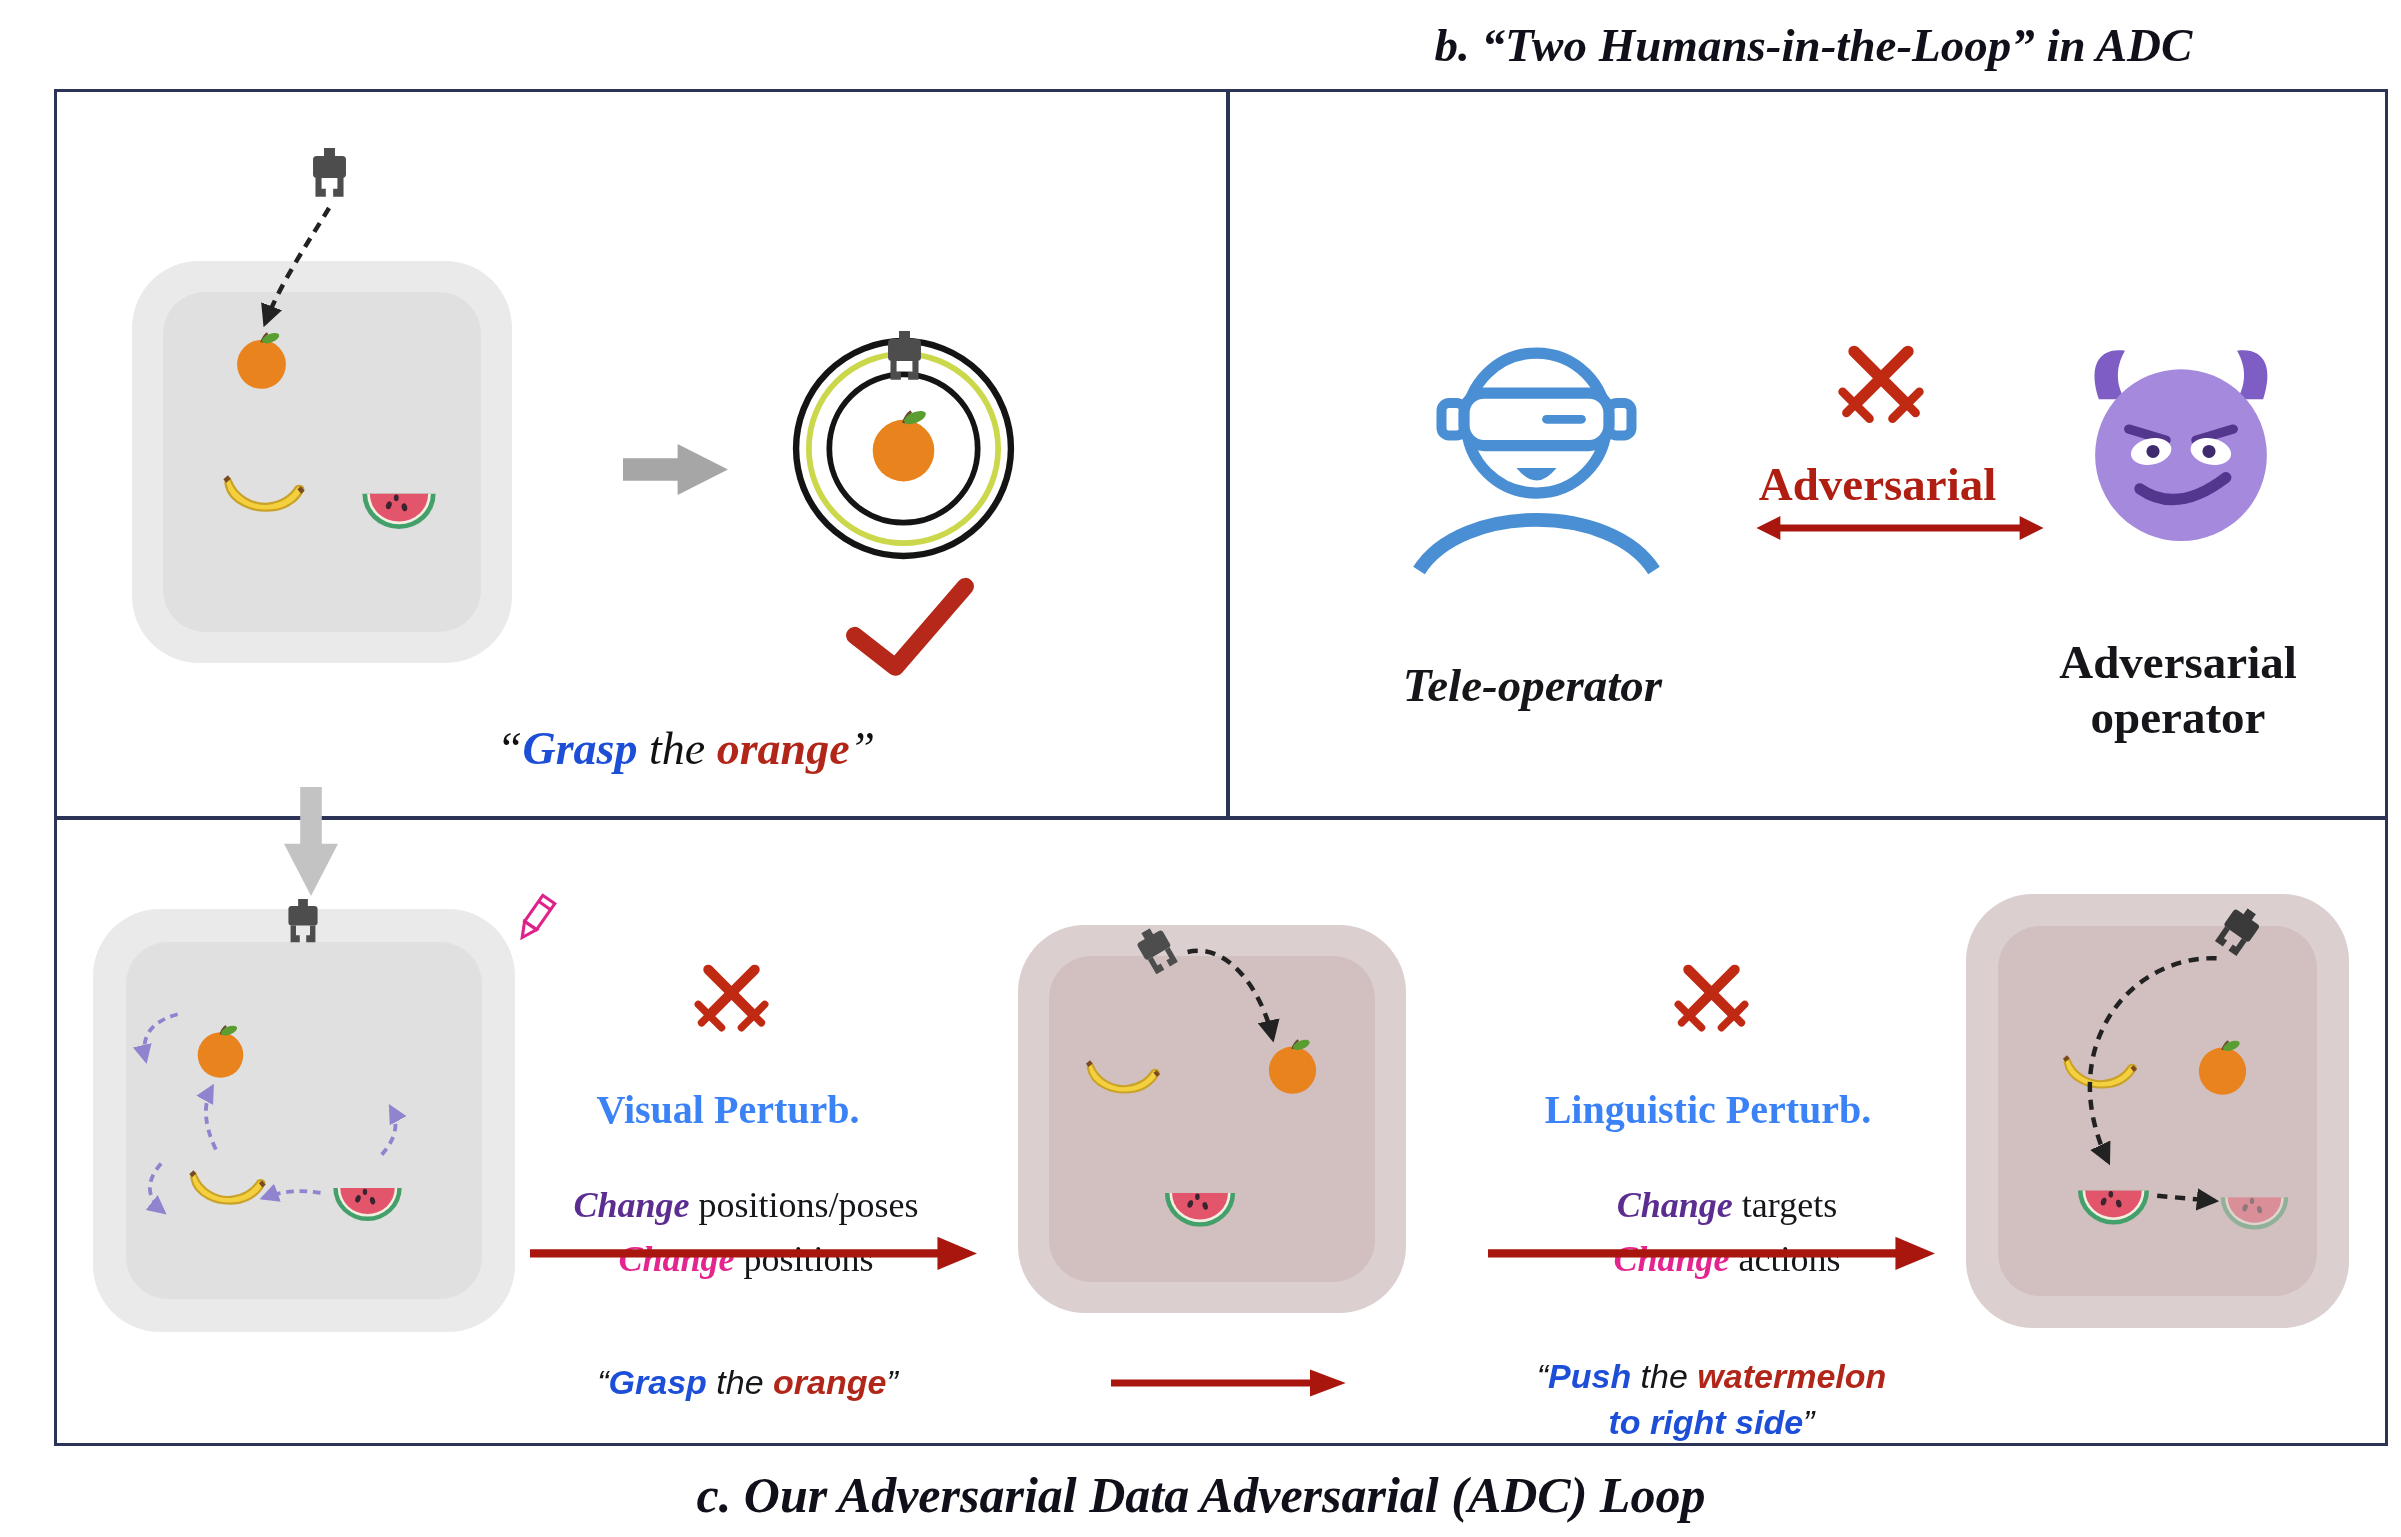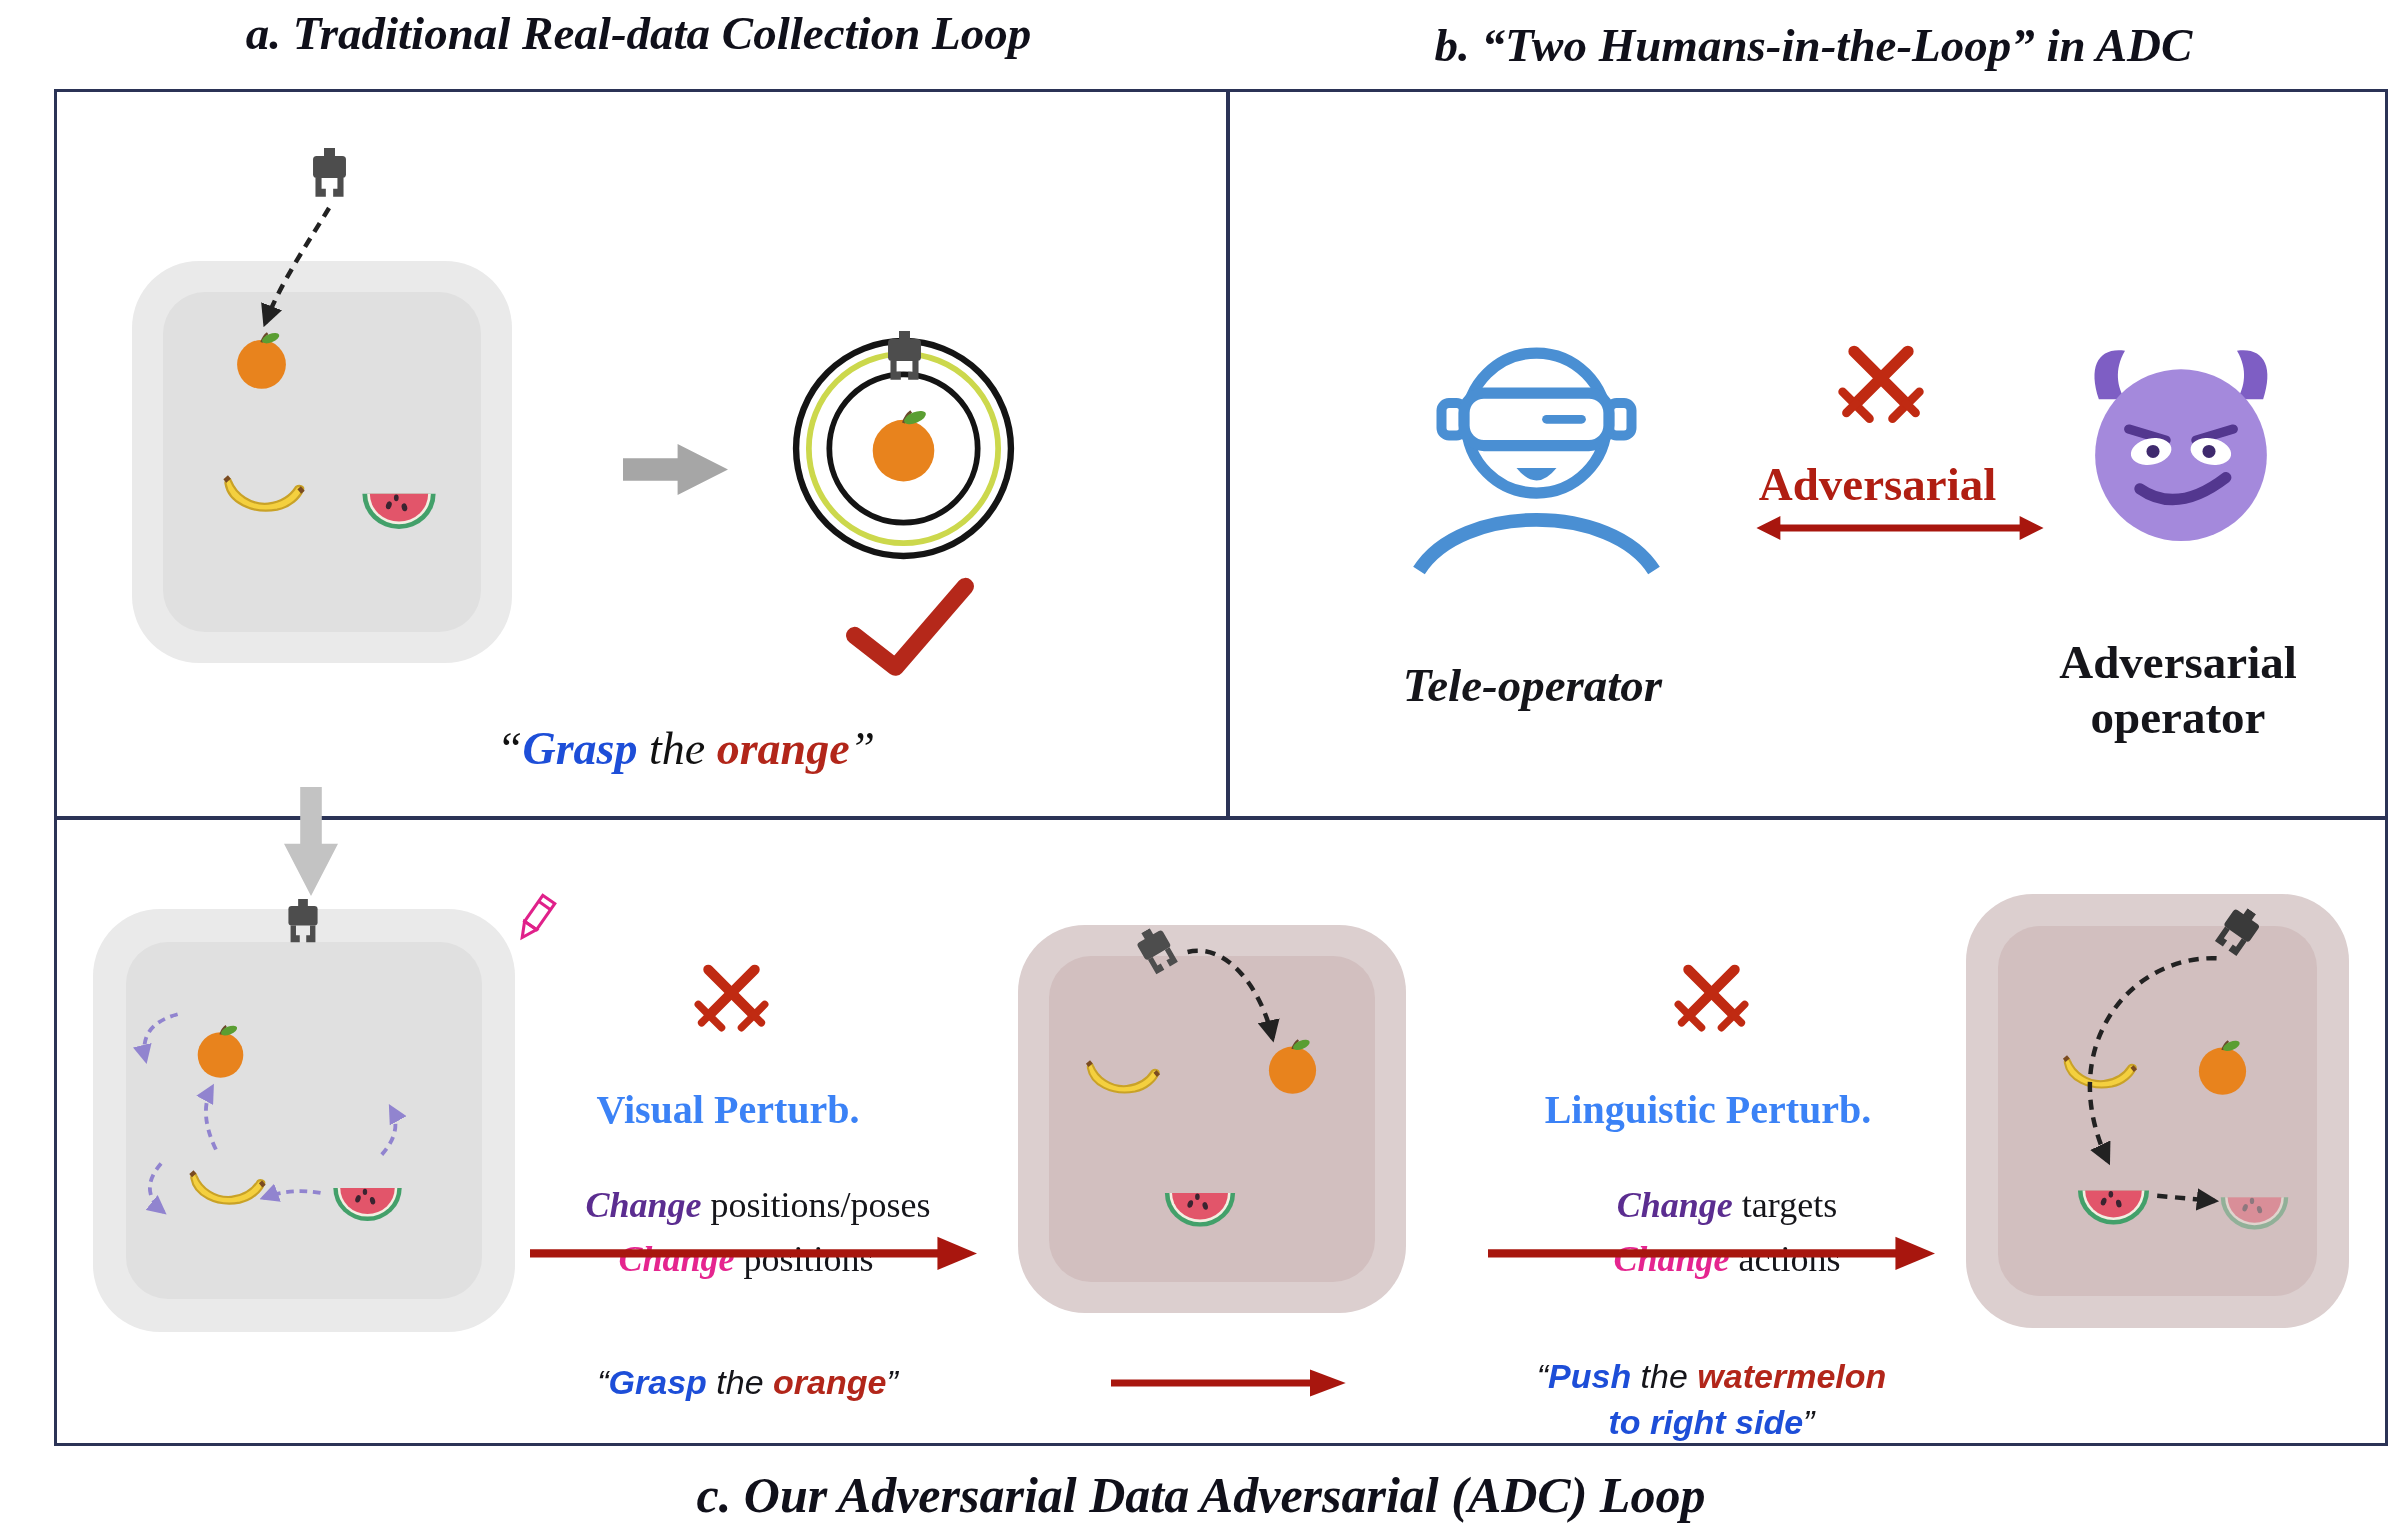--- a/index.html
+++ b/index.html
@@ -73,21 +73,20 @@
       <marker id="mk-purple" viewBox="0 0 10 10" refX="8" refY="5" markerWidth="5" markerHeight="5" orient="auto-start-reverse">
         <path d="M0,0 L10,5 L0,10 Z" fill="#9184cf"></path>
       </marker>
     </defs>
   </svg>
 
   <div class="abs" style="left:54px;top:89px;width:2334px;height:1357px;border:3.8px solid #2b3356;box-sizing:border-box;"></div>
   <div class="abs" style="left:1226px;top:89px;width:3.8px;height:730px;background:#2b3356;"></div>
   <div class="abs" style="left:54px;top:816px;width:2334px;height:3.8px;background:#2b3356;"></div>
 
-  <div class="abs title" style="left:121px;top:6.4px;width:1035px;">a. Traditional Real-data Collection Loop</div>
   <div class="abs title" style="left:1290px;top:18px;width:1047px;">b. “Two Humans-in-the-Loop” in ADC</div>
   <div class="abs title" style="left:626px;top:1466px;width:1150px;font-size:50px;">c. Our Adversarial Data Adversarial (ADC) Loop</div>
 
   <div class="abs tray" style="left:132px;top:261px;width:380px;height:402px;background:#eaeaea;">
     <div class="tray-surface" style="left:31px;top:31px;right:31px;bottom:31px;background:#e0e0e0;"></div>
   </div>
 
   <svg class="abs" style="left:299px;top:148px;color:#4d4d4d;" width="61" height="61" viewBox="0 0 100 100">
       <use href="#sym-gripper"></use>
     </svg>
@@ -199,21 +198,21 @@
       <path d="M92,352 Q55,395 96,428" marker-end="url(#mk-purple)"></path>
       <path d="M342,398 Q295,390 252,406" marker-end="url(#mk-purple)"></path>
       <path d="M438,338 Q472,300 452,264" marker-end="url(#mk-purple)"></path>
     </g>
   </svg>
 
   <svg class="abs" style="left:690px;top:958px;color:#c02a12;" width="83" height="83" viewBox="0 0 100 100">
       <use href="#sym-swords"></use>
     </svg>
   <div class="abs perturb-title" style="left:543px;top:1086px;width:370px;">Visual Perturb.</div>
-  <div class="abs pline" style="left:510px;top:1142px;width:460px;">
+  <div class="abs pline" style="left:498px;top:1142px;width:460px;">
     <span class="change-purple">Change</span><span> positions/poses</span>
   </div>
   <div class="abs pline" style="left:498px;top:1196px;width:460px;">
     <span class="change-magenta">Change</span><span> positions</span>
   </div>
   <svg class="abs" style="left:530px;top:1229px;" width="447" height="45" viewBox="0 0 700 70">
     <line x1="0" y1="38" x2="645" y2="38" stroke="#a8160e" stroke-width="13"></line>
     <path d="M700,38 L638,12 L638,64 Z" fill="#a8160e"></path>
   </svg>
 

